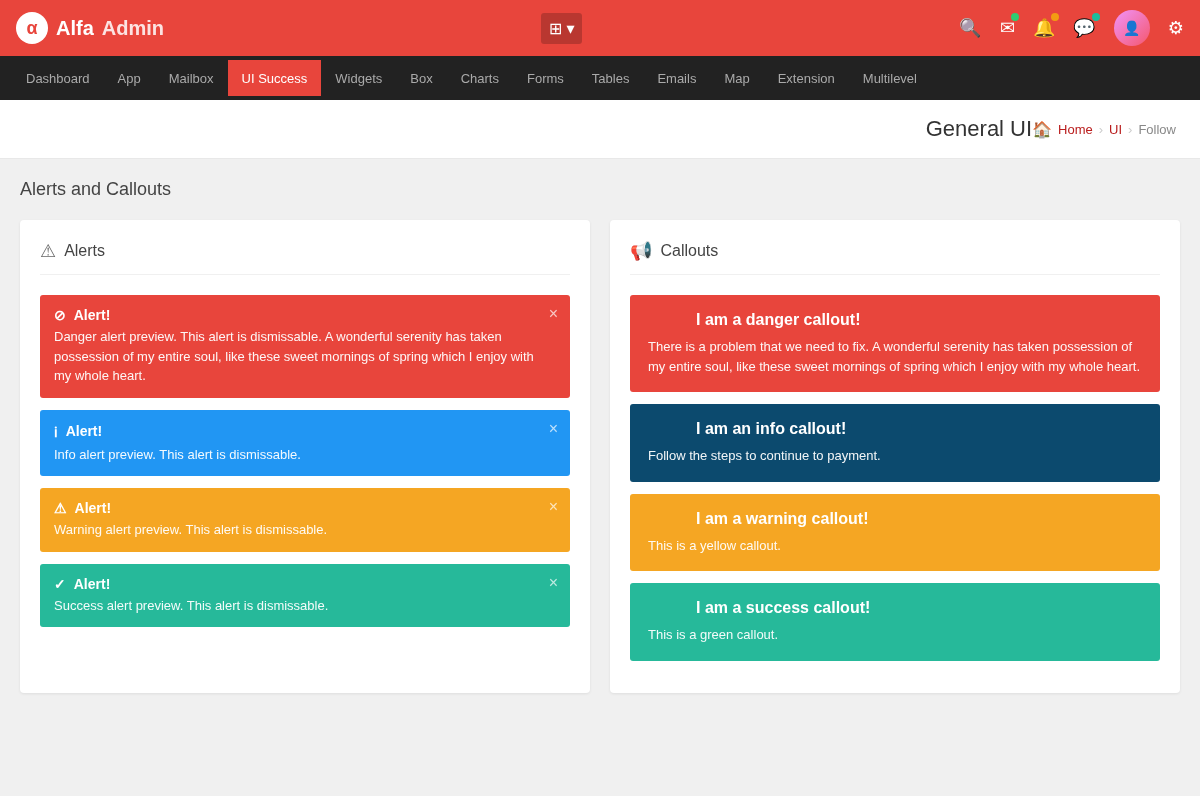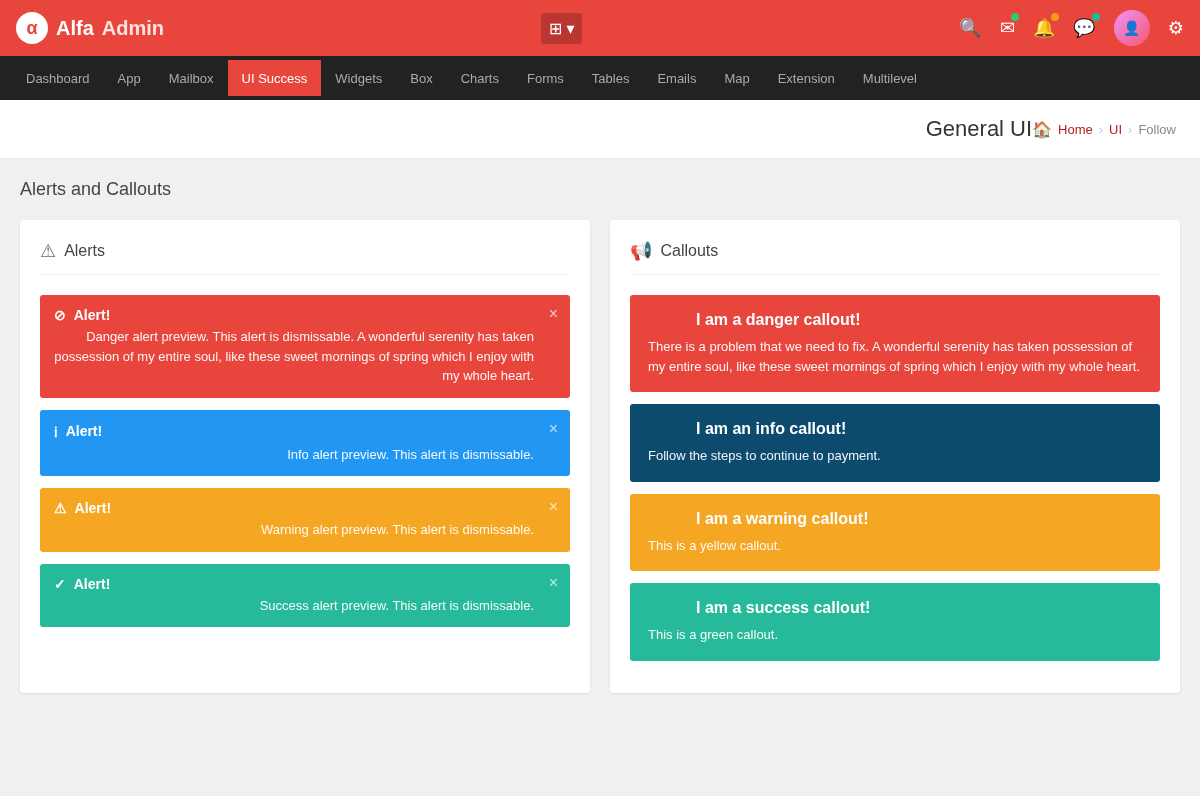--- a/index.html
+++ b/index.html
@@ -187,21 +187,20 @@
       font-size: 14px;
       display: flex;
       align-items: center;
       gap: 8px;
       margin-bottom: 4px;
     }
     .alert-body {
       font-size: 13px;
       line-height: 1.5;
       opacity: 0.95;
-      text-align: right;
     }
     .alert-close {
       position: absolute;
       top: 10px;
       right: 12px;
       font-size: 16px;
       cursor: pointer;
       opacity: 0.7;
       color: white;
     }

